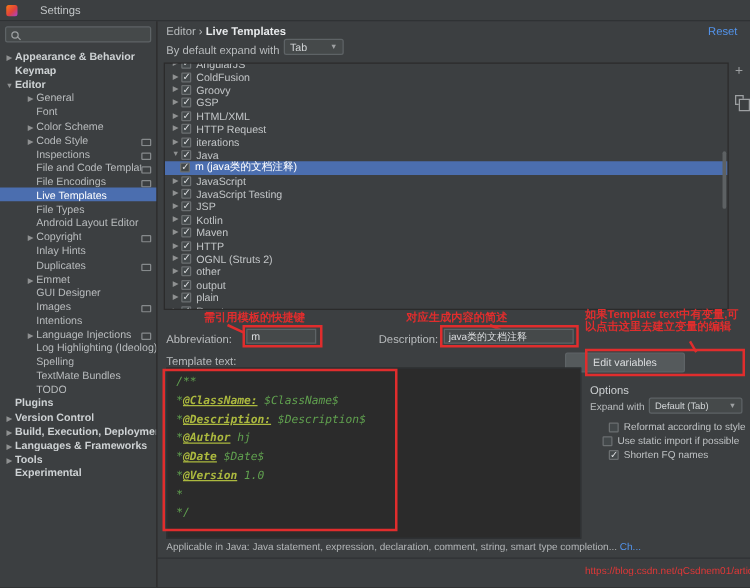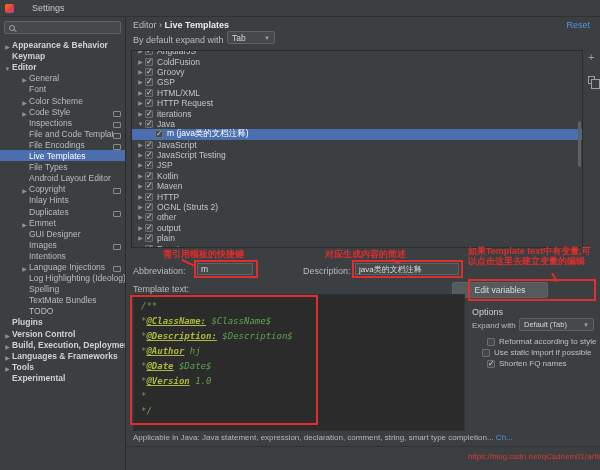--- a/index.html
+++ b/index.html
@@ -38,21 +38,21 @@
   .expandlbl {position:absolute;left:133px;top:35px}
   .combo {background:#45494a;border:1px solid #5e6366;border-radius:2px;display:flex;align-items:center;
           justify-content:space-between;padding:0 4px;font-size:8.5px;color:#d3d6d8}
   .caret {font-size:6px;color:#9da0a2;margin-left:4px}
 
   
   .listpanel {position:absolute;left:131px;top:50px;width:452px;height:198px;background:#3c3f41;
               border:1px solid #2b2b2b;overflow:hidden}
   .lrows {margin-top:-5px}
   .lrow {height:10.4px;display:flex;align-items:center;padding-left:4px;font-size:8.5px;color:#c3c6c8;white-space:nowrap}
-  .lrow.child {padding-left:23px}
+  .lrow.child {padding-left:12px}
   .lrow.sel {background:#4b6eaf;color:#fff}
   .chk {width:8px;height:8px;background:#43484a;border:1px solid #6b6f71;border-radius:1px;margin-right:4px;position:relative;flex:none}
   .chk.on::after {content:'\2713';position:absolute;left:0;top:-2px;font-size:8px;color:#dcdee0}
   .vsb {position:absolute;right:1px;top:70px;width:3px;height:46px;background:#5d6163;border-radius:2px}
   .side-plus {position:absolute;left:588px;top:52px;font-size:11px;color:#9da0a2;line-height:1}
   .dup {position:absolute;left:588px;top:76px;width:7px;height:8px;border:1px solid #9da0a2}
   .dup::after {content:'';position:absolute;left:2px;top:2px;width:7px;height:8px;border:1px solid #9da0a2;background:#3c3f41}
 
   
   .flabel {position:absolute;font-size:9px;color:#b9bcbe;white-space:nowrap}

